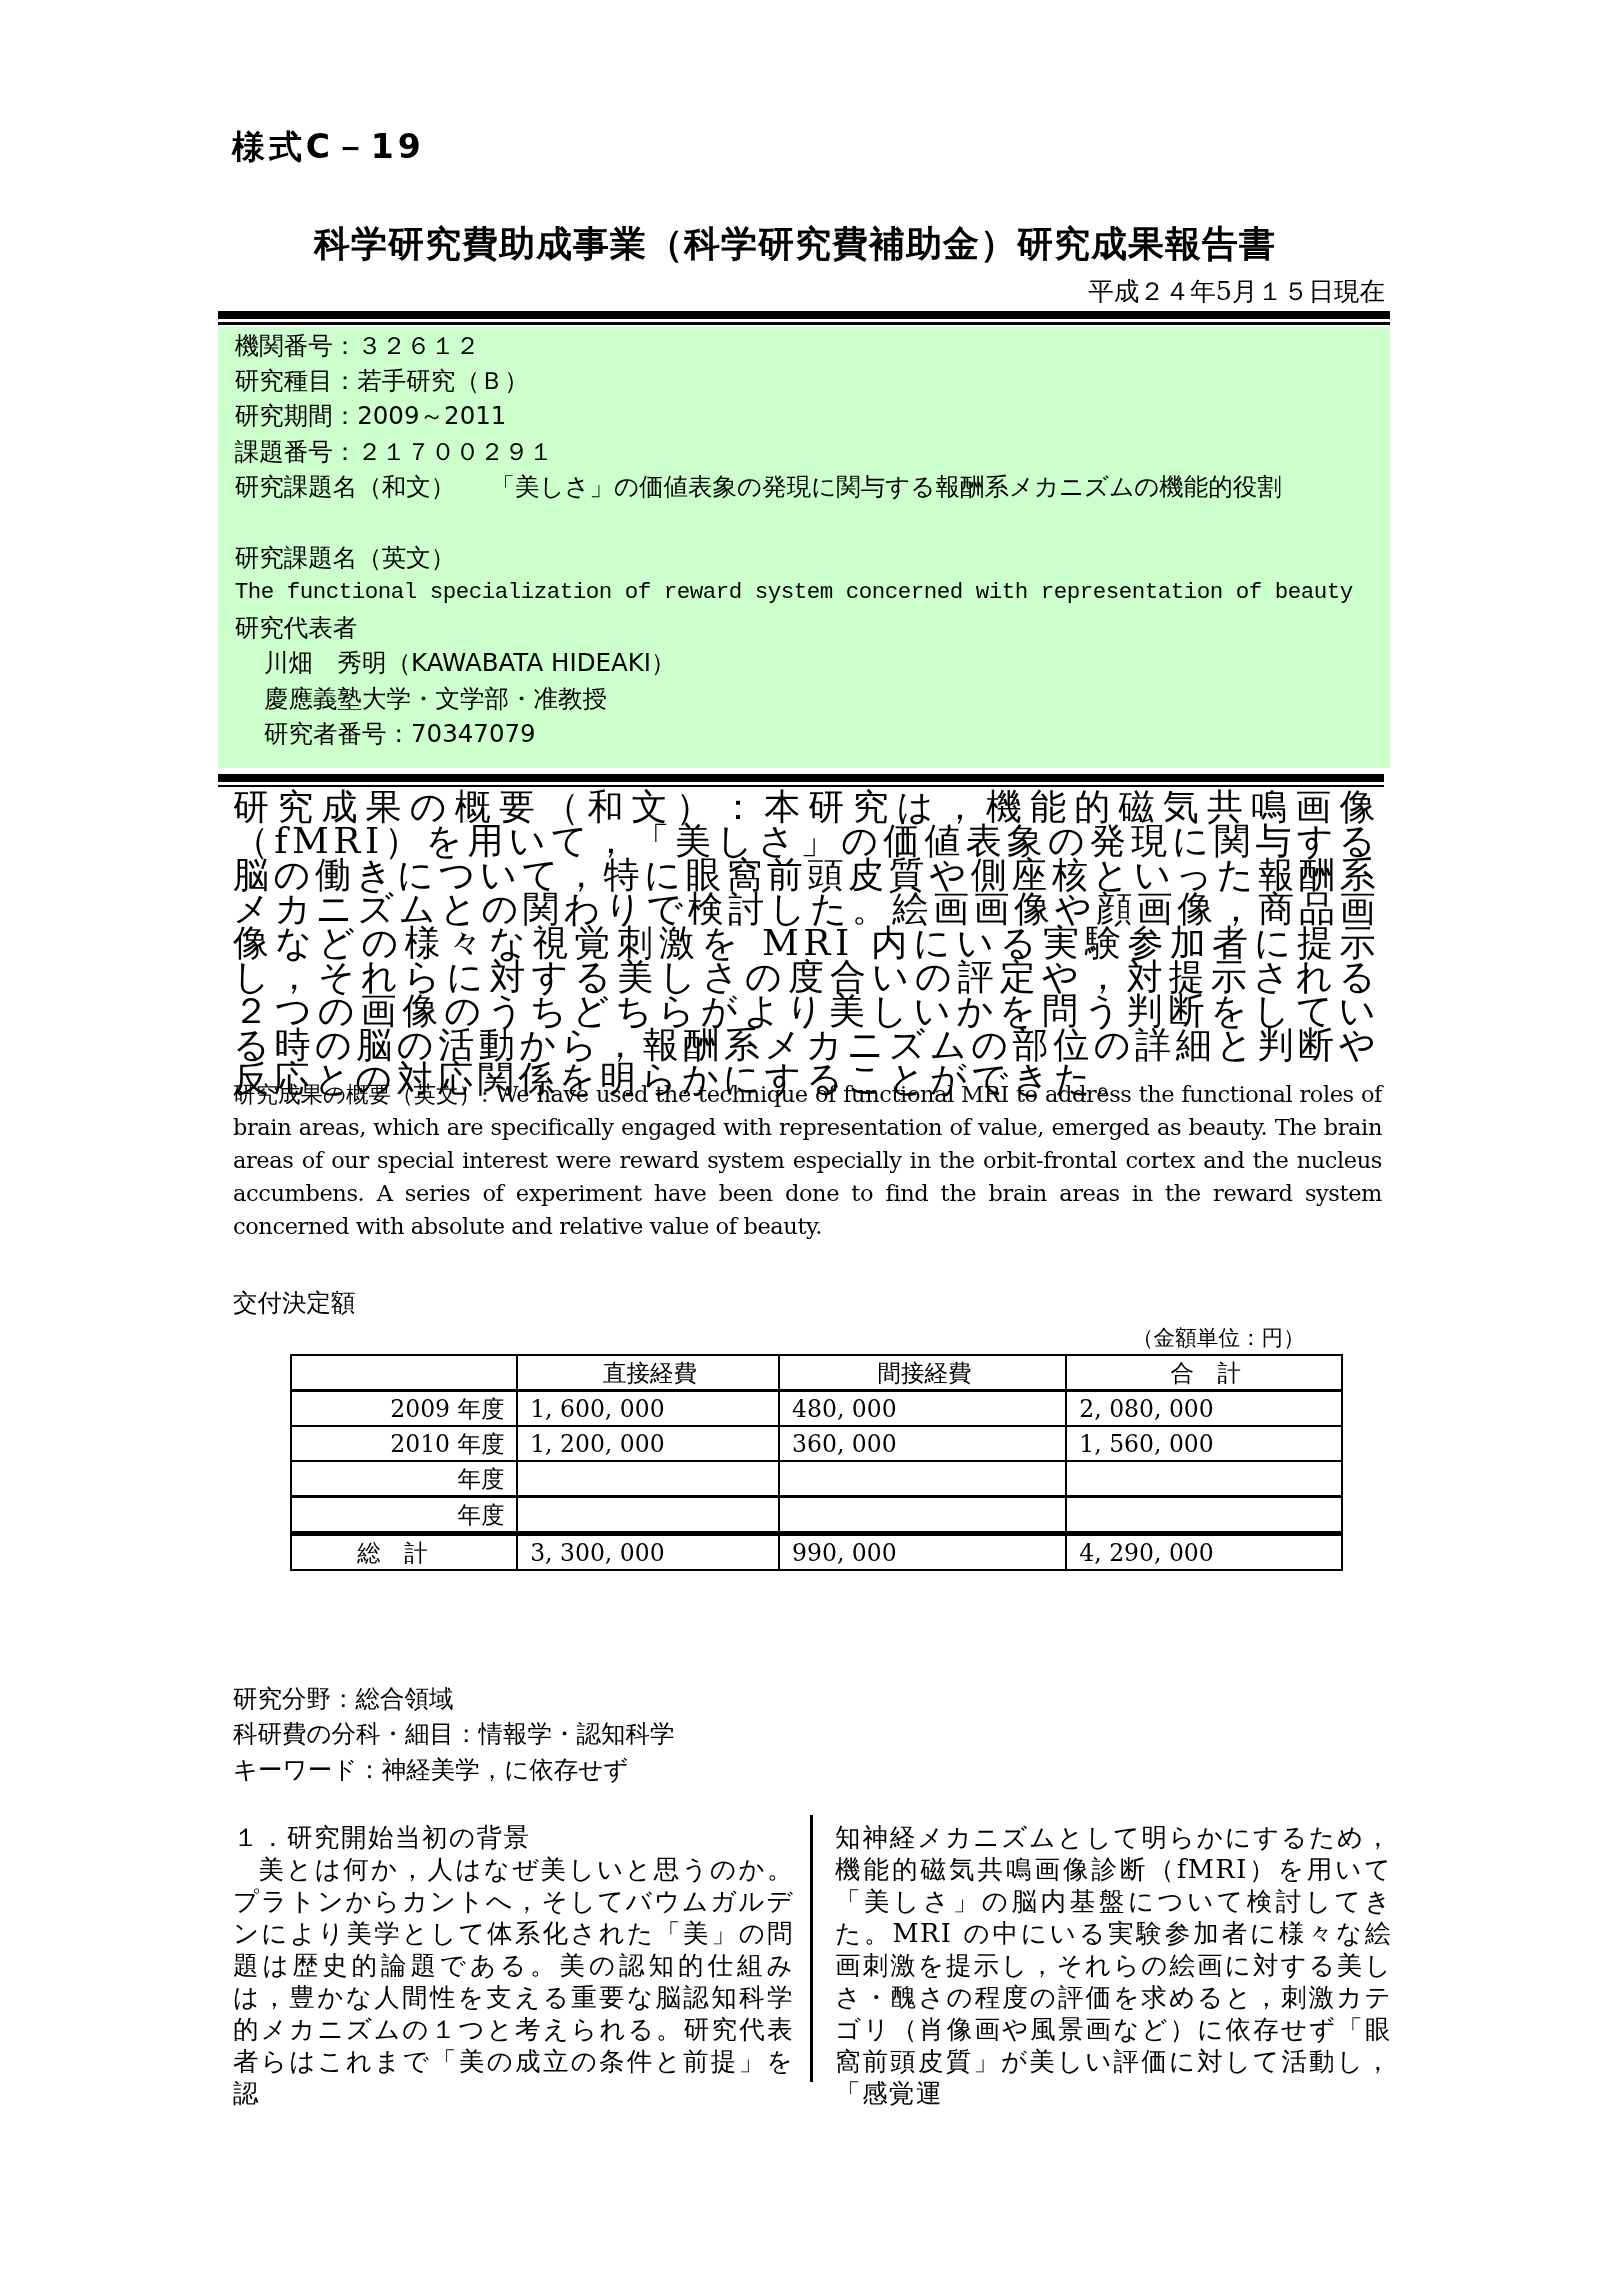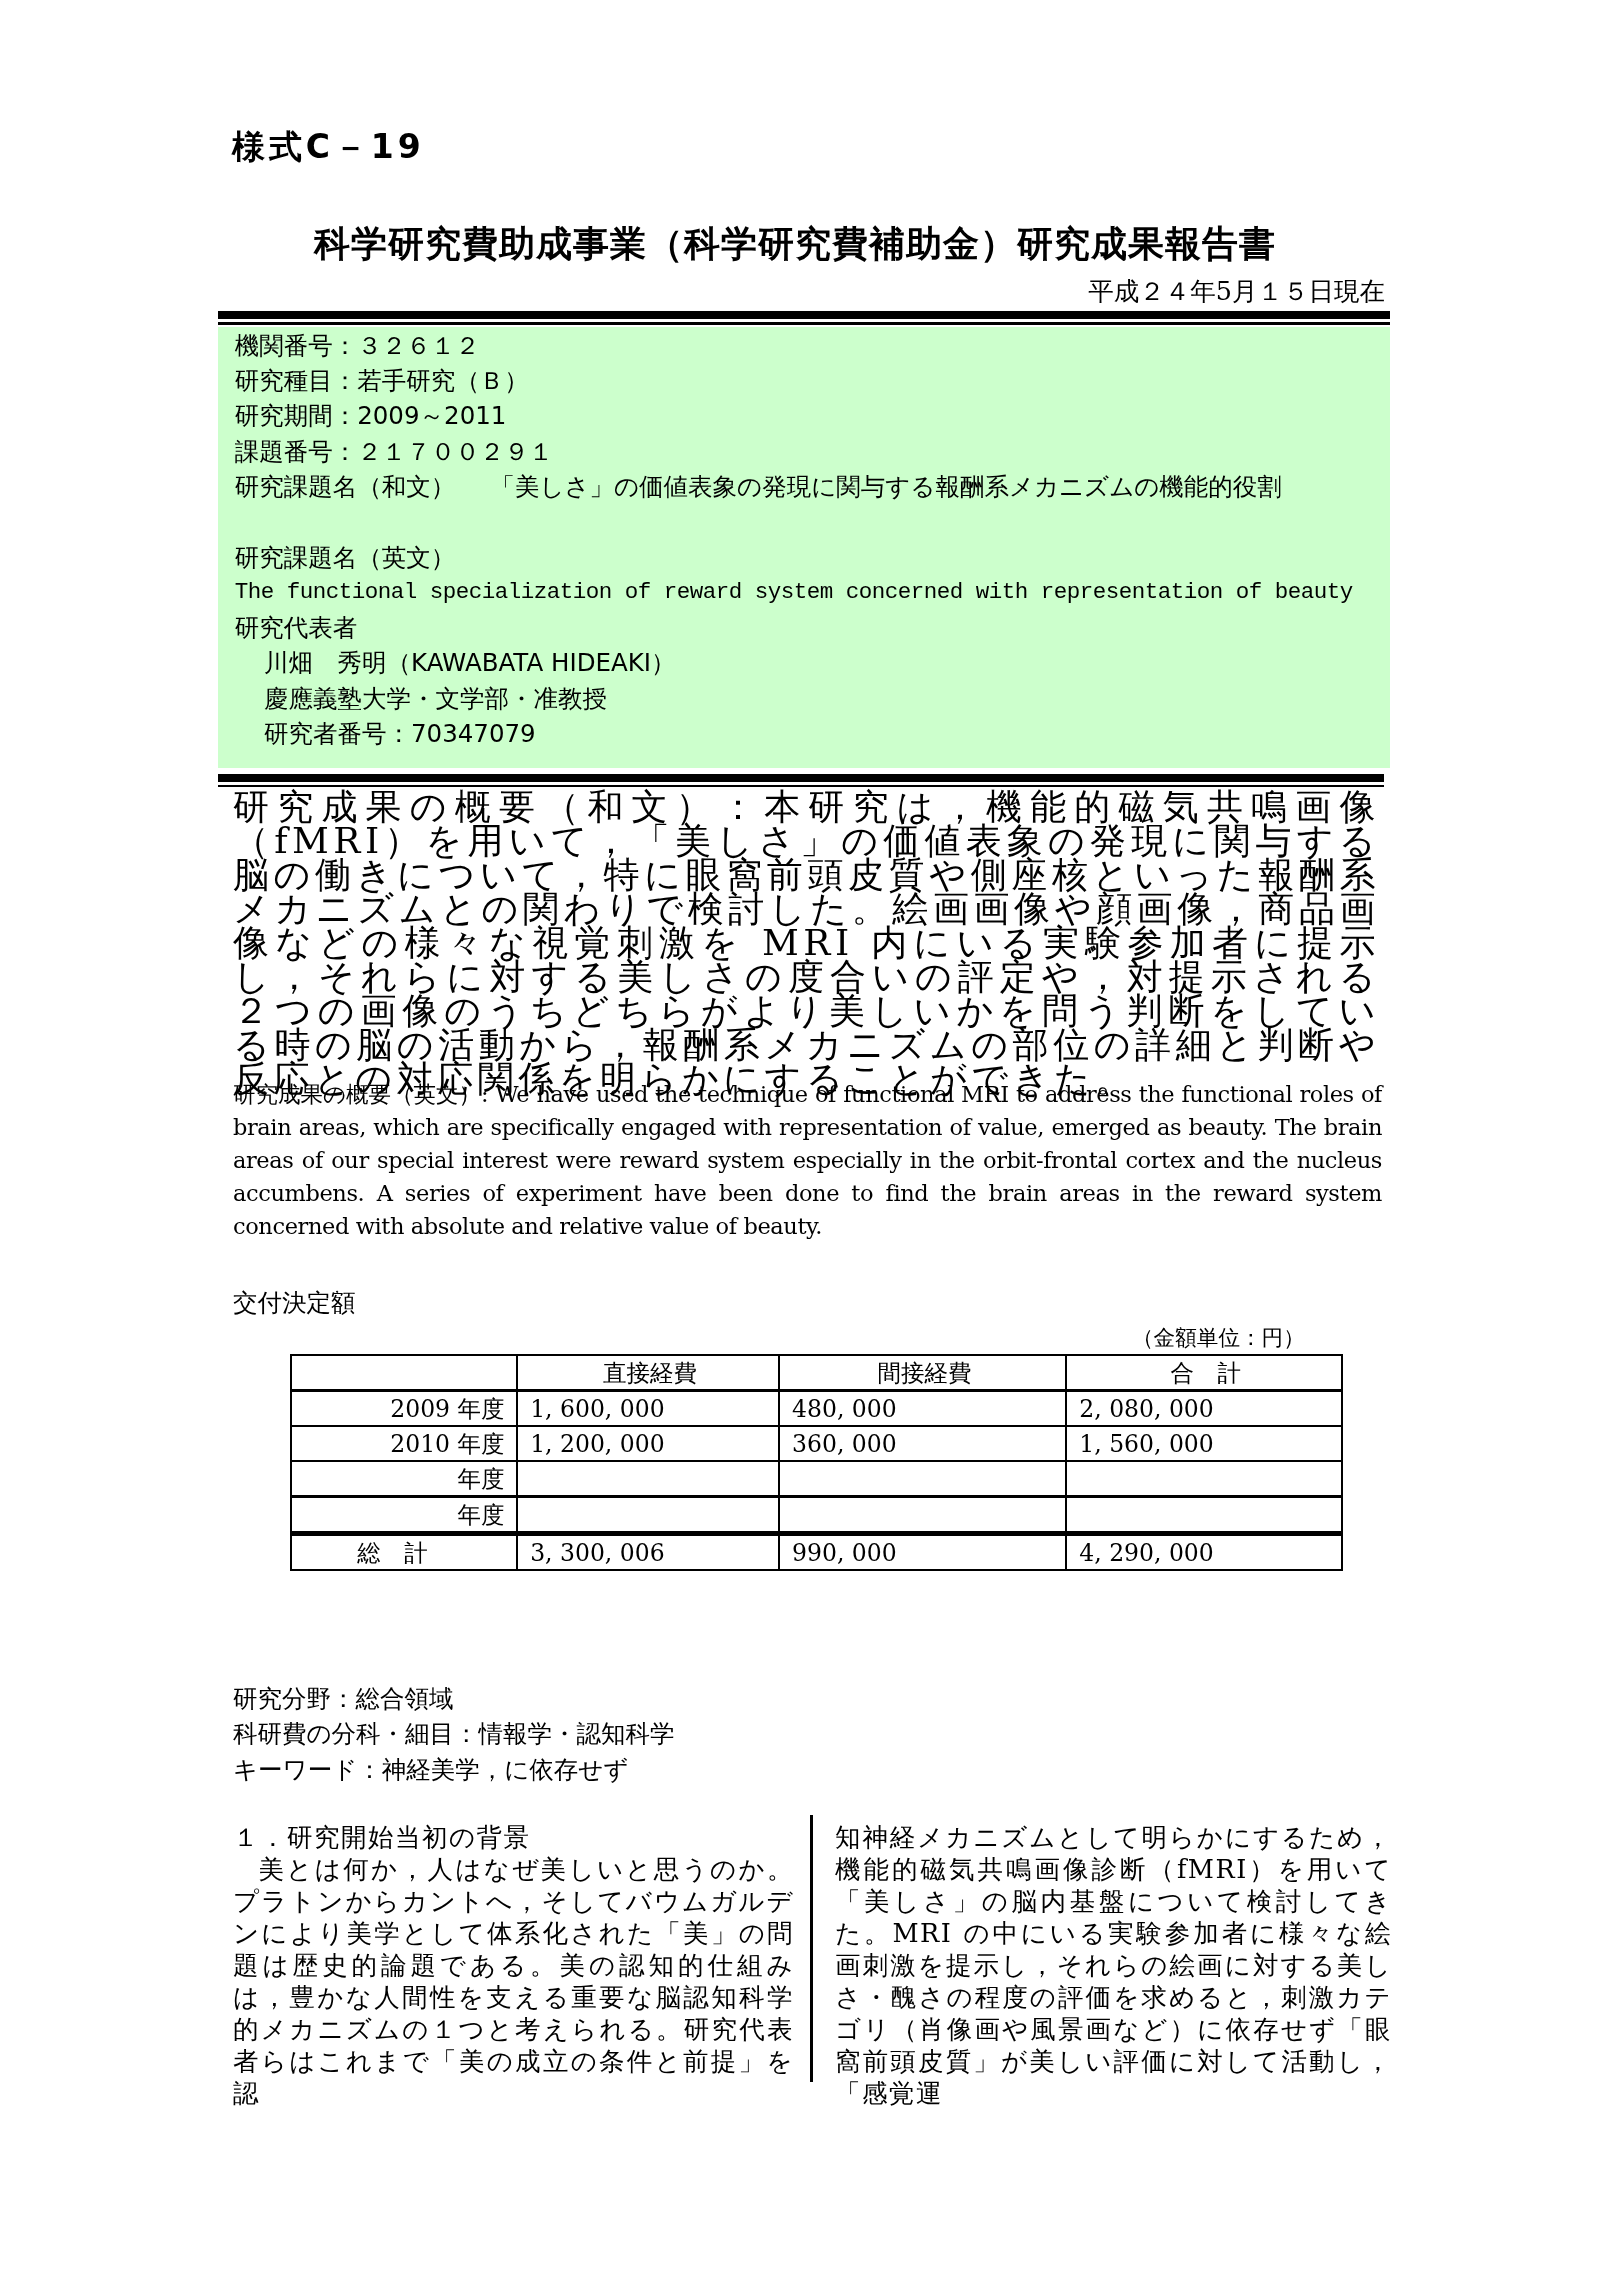--- a/index.html
+++ b/index.html
@@ -127,21 +127,21 @@
     <td class="num"></td>
   </tr>
   <tr>
     <td class="year">年度</td>
     <td class="num"></td>
     <td class="num"></td>
     <td class="num"></td>
   </tr>
   <tr class="total-row">
     <td class="total-label">総計</td>
-    <td class="num">3, 300, 006</td>
+    <td class="num">3, 300, 000</td>
     <td class="num">990, 000</td>
     <td class="num">4, 290, 000</td>
   </tr>
 </tbody>
   </table>
 
 <div class="abs field-line serif" style="top:1681px;">研究分野：総合領域</div>
 <div class="abs field-line serif" style="top:1716px;">科研費の分科・細目：情報学・認知科学</div>
 <div class="abs field-line serif" style="top:1752px;">キーワード：神経美学，に依存せず</div>
 

